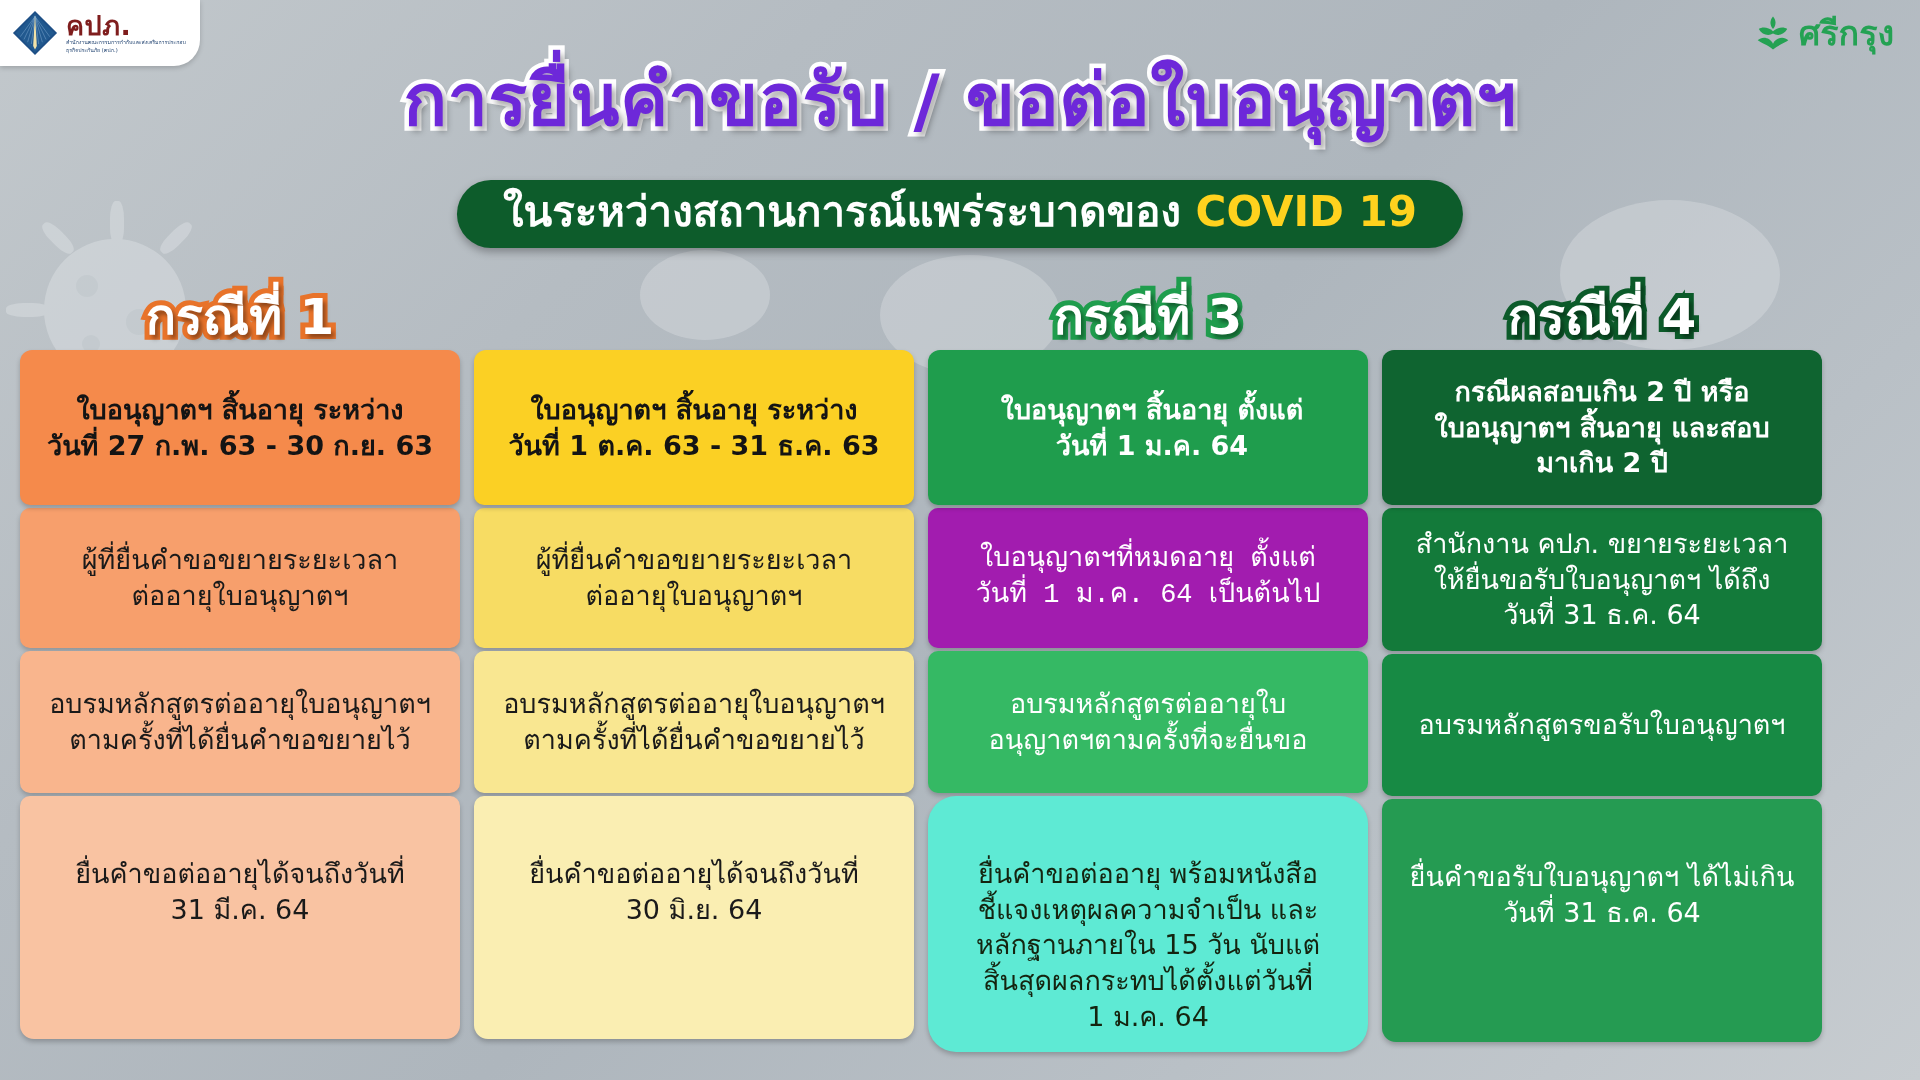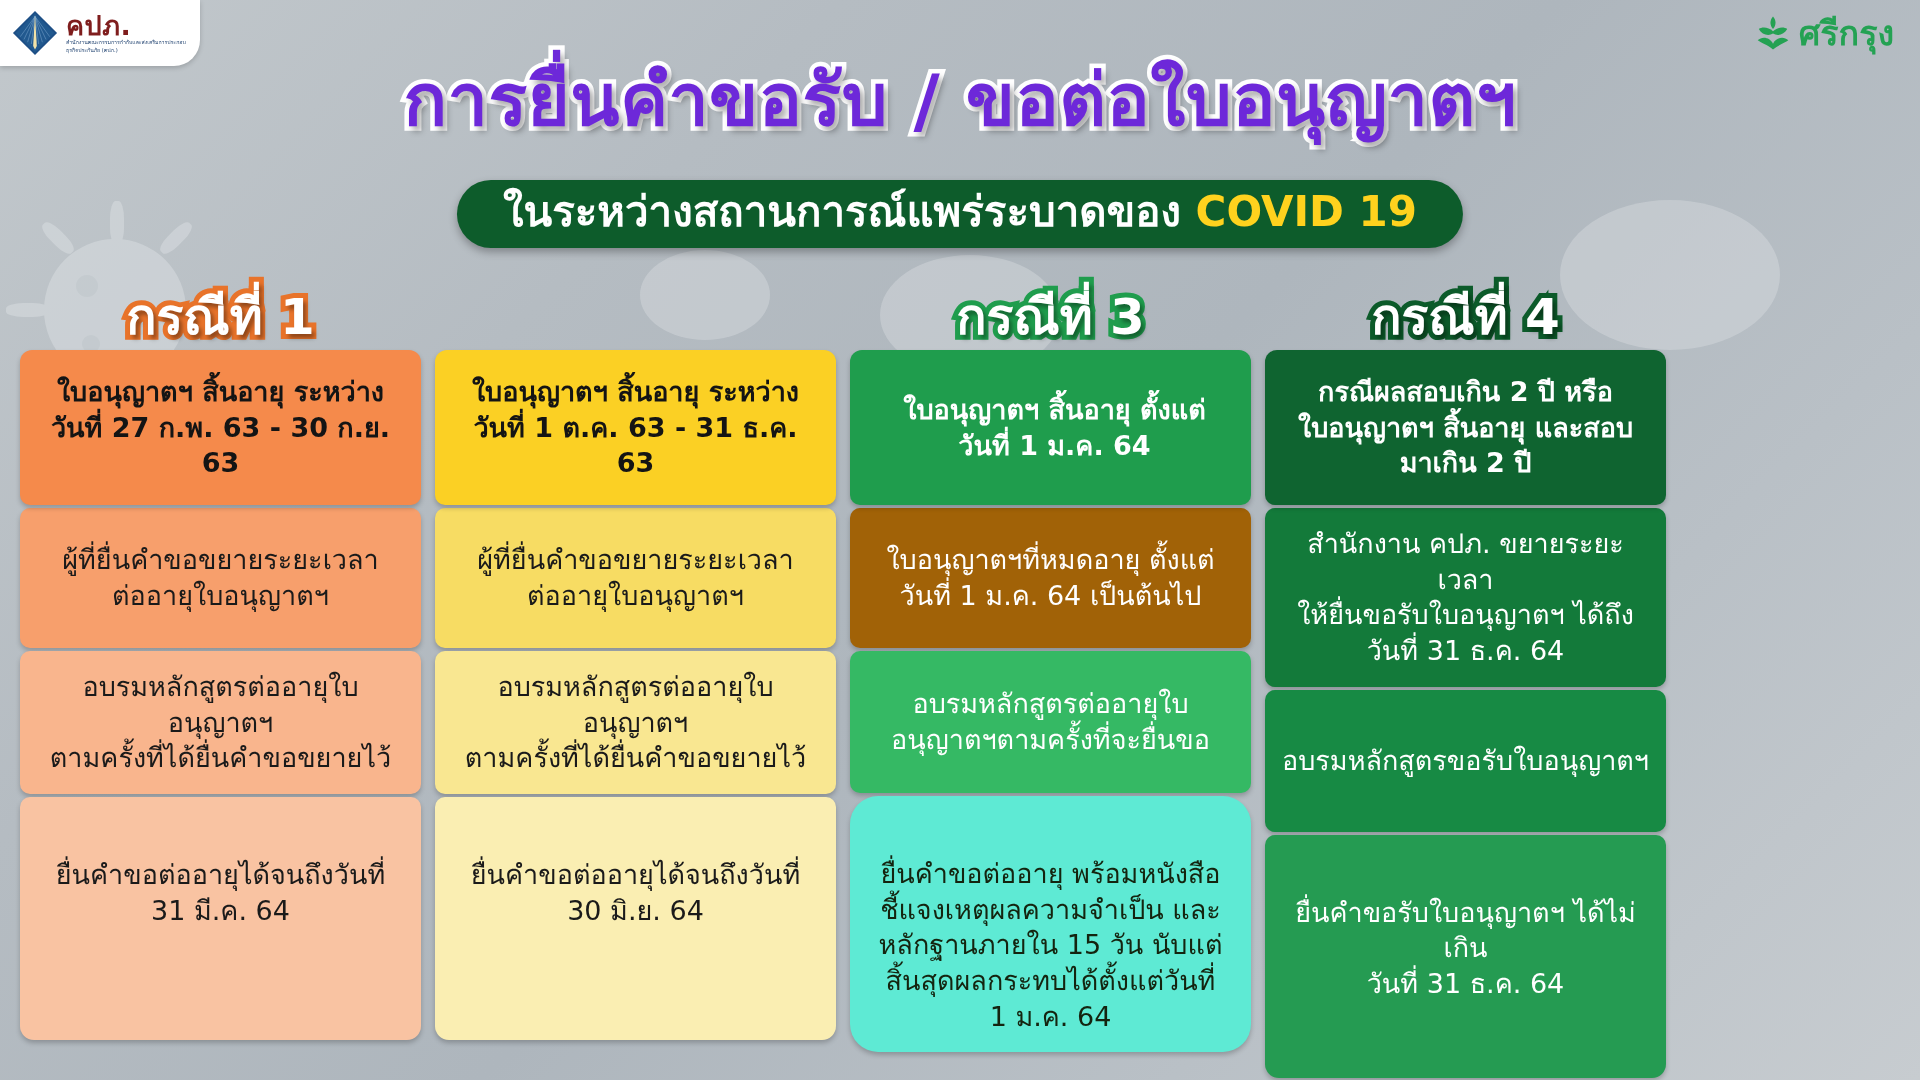--- a/index.html
+++ b/index.html
@@ -47,21 +47,21 @@
   .subtitle-wrap{
     position:absolute;left:50%;transform:translateX(-50%);top:180px;
     background:#0d5c2b;border-radius:36px;padding:9px 46px 13px;
     box-shadow:0 4px 9px rgba(0,0,0,.3);
   }
   .subtitle{font-size:42px;font-weight:700;color:#ffffff;line-height:1.1;white-space:nowrap;}
   .subtitle .covid{color:#ffd21e;}
 
   
   .cases{position:absolute;left:20px;top:350px;width:1880px;display:flex;gap:14px;}
-  .case{width:401px;position:relative;}
+  .case{width:440px;position:relative;}
 
   .case-badge{
     position:absolute;top:-58px;left:0;right:0;text-align:center;
     font-size:50px;font-weight:700;line-height:1;
     text-shadow:3px 4px 4px rgba(0,0,0,.4);
     -webkit-text-stroke:10px #000;paint-order:stroke fill;
     z-index:3;
   }
 
   .cell{
@@ -172,21 +172,21 @@
       <div class="cell body r3" style="background:#faeeb2;color:#1a1a1a;white-space:pre-line;">ยื่นคำขอต่ออายุได้จนถึงวันที่
 30 มิ.ย. 64</div>
     </div>
   </div>
 
   <div class="case">
     <div class="case-badge" style="color:#ffffff;-webkit-text-stroke-color:#1f9d4d;">กรณีที่ 3</div>
     <div class="cells">
       <div class="cell head" style="background:#1f9d4d;color:#ffffff;white-space:pre-line;padding-left:24px;">ใบอนุญาตฯ สิ้นอายุ ตั้งแต่
 วันที่ 1 ม.ค. 64</div>
-      <div class="cell body r1" style="background:#a16207;color:#ffffff;white-space:pre-line;">ใบอนุญาตฯที่หมดอายุ ตั้งแต่
+      <div class="cell body r1" style="background:#a21caf;color:#ffffff;white-space:pre-line;font-family:Liberation Mono, monospace;">ใบอนุญาตฯที่หมดอายุ ตั้งแต่
 วันที่ 1 ม.ค. 64 เป็นต้นไป</div>
       <div class="cell body r2" style="background:#35b964;color:#ffffff;white-space:pre-line;">อบรมหลักสูตรต่ออายุใบ
 อนุญาตฯตามครั้งที่จะยื่นขอ</div>
       <div class="cell body r3" style="background:#5eead4;color:#14240f;white-space:pre-line;border-radius:28px;">ยื่นคำขอต่ออายุ พร้อมหนังสือ
 ชี้แจงเหตุผลความจำเป็น และ
 หลักฐานภายใน 15 วัน นับแต่
 สิ้นสุดผลกระทบได้ตั้งแต่วันที่
 1 ม.ค. 64</div>
     </div>
   </div>

